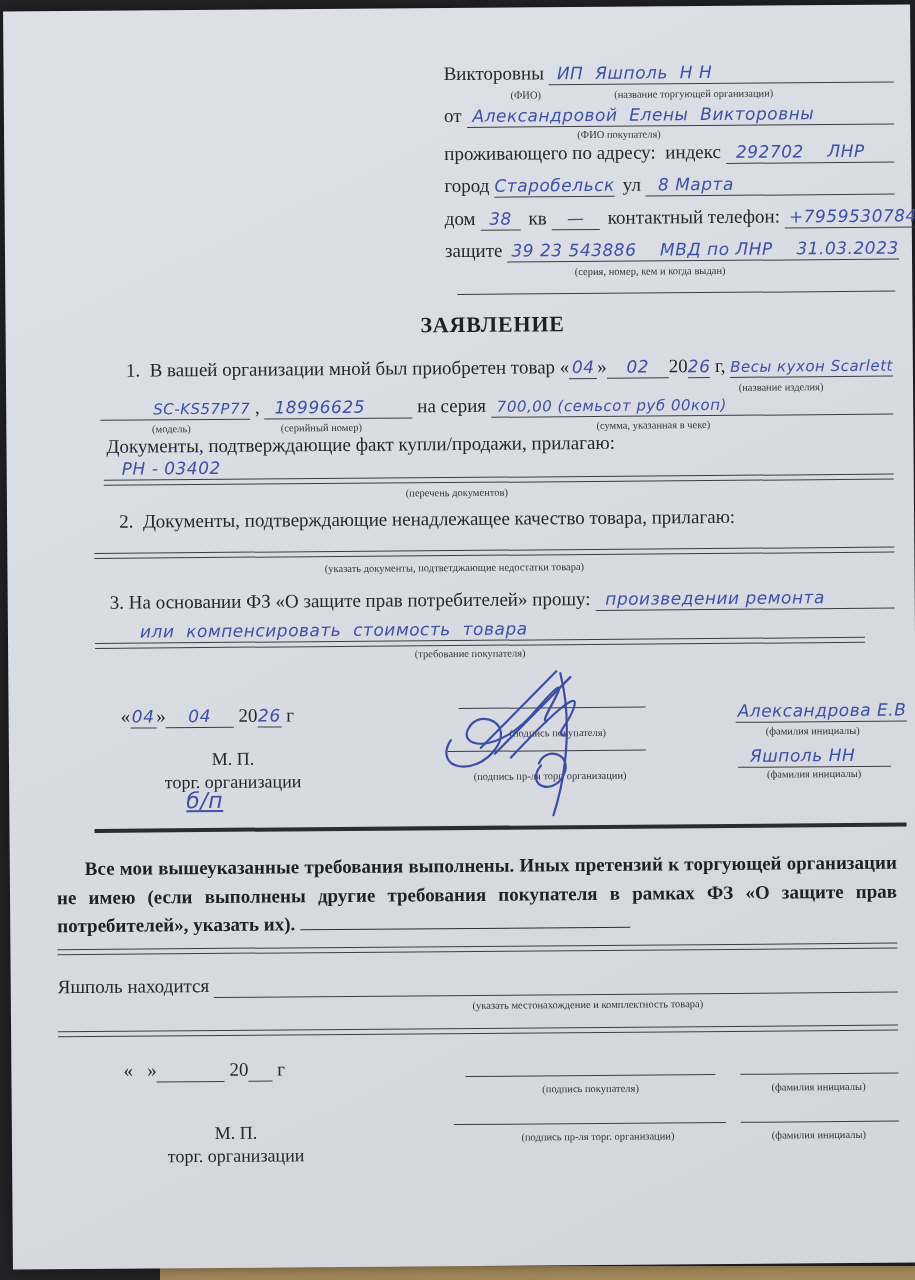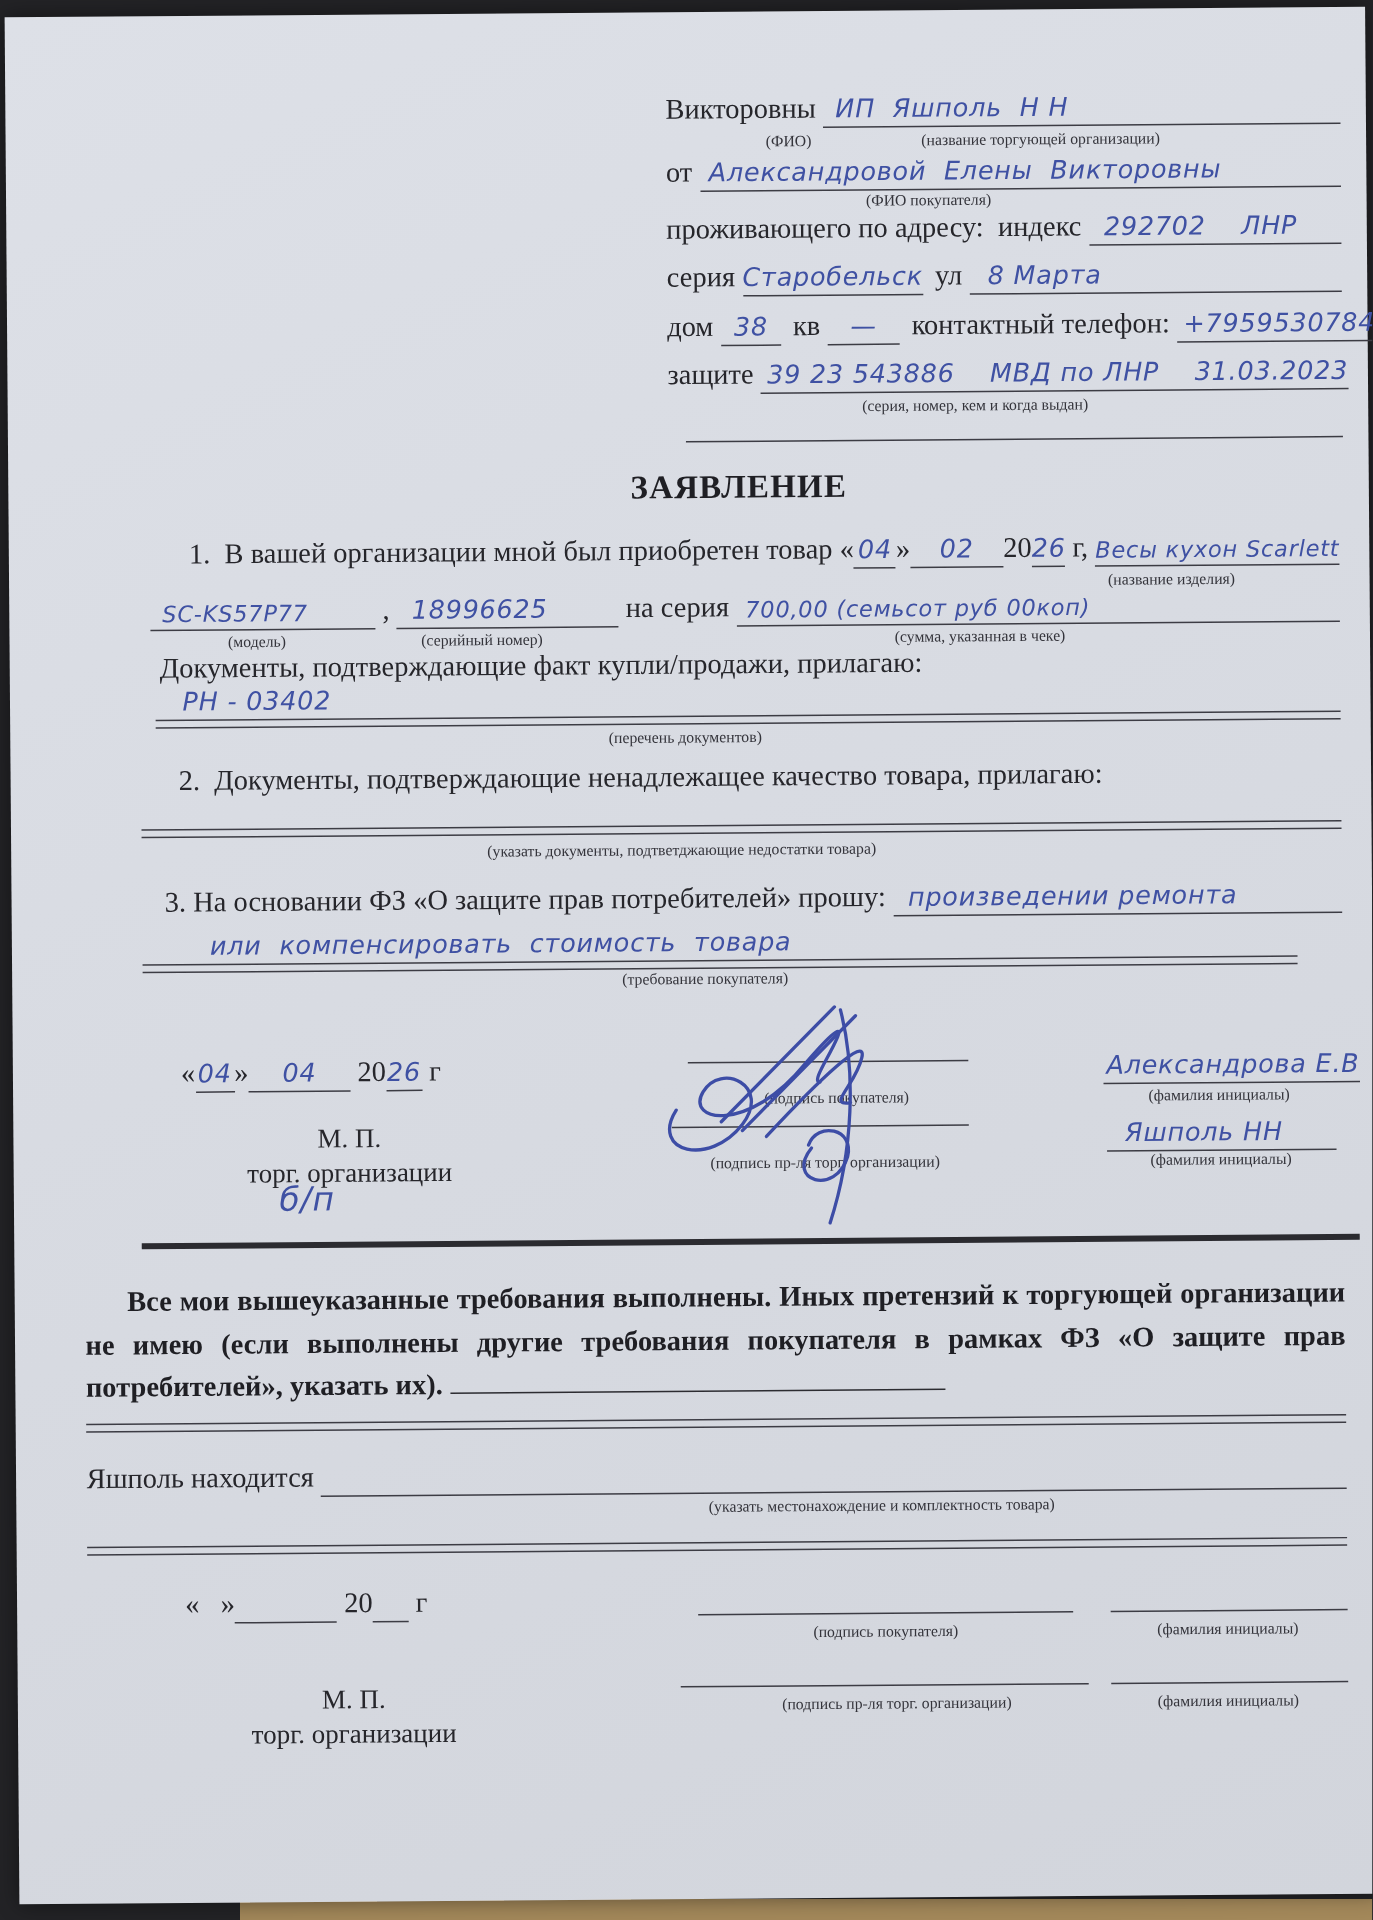--- a/index.html
+++ b/index.html
@@ -50,21 +50,21 @@
       <span class="fill hw" style="padding-left:6px;">Александровой  Елены  Викторовны</span>
     </div>
     <div class="cap" style="left:545px; top:122px; width:140px;">(ФИО покупателя)</div>
 
     <div class="row p" style="left:440px; top:132px; width:450px; height:26px;">
       <span class="lbl">проживающего по адресу:  индекс</span>
       <span class="fill hw" style="padding-left:10px;">292702    ЛНР</span>
     </div>
 
     <div class="row p" style="left:440px; top:164px; width:450px; height:26px;">
-      <span class="lbl">серия</span>
+      <span class="lbl">город</span>
       <span class="ul hw" style="min-width:118px;">Старобельск</span>
       <span class="lbl" style="padding-left:8px;">ул</span>
       <span class="fill hw" style="padding-left:12px;">8 Марта</span>
     </div>
 
     <div class="row p" style="left:440px; top:197px; width:470px; height:26px;">
       <span class="lbl">дом</span>
       <span class="ul hw" style="min-width:40px;">38</span>
       <span class="lbl" style="padding-left:8px;">кв</span>
       <span class="ul hw" style="min-width:48px;">—</span>
@@ -88,21 +88,21 @@
       <span>»</span>
       <span class="ul hw" style="min-width:62px;">02</span>
       <span>20</span>
       <span class="ul hw" style="min-width:22px;">26</span>
       <span> г, </span>
       <span class="fill hw" style="font-size:15px;">Весы кухон Scarlett</span>
     </div>
     <div class="cap" style="left:665px; top:376px; width:220px;">(название изделия)</div>
 
     <div class="row p" style="left:94px; top:384px; width:793px; height:26px;">
-      <span class="ul hw" style="min-width:150px; text-align:left; padding-left:8px; font-size:15px;">SC-KS57P77</span>
+      <span class="ul hw" style="min-width:150px; text-align:right; padding-left:8px; font-size:15px;">SC-KS57P77</span>
       <span> , </span>
       <span class="ul hw" style="min-width:148px; text-align:left; padding-left:10px;">18996625</span>
       <span> на серия </span>
       <span class="fill hw" style="font-size:15px; padding-left:6px;">700,00 (семьсот руб 00коп)</span>
     </div>
     <div class="cap" style="left:100px; top:413px; width:130px;">(модель)</div>
     <div class="cap" style="left:245px; top:413px; width:140px;">(серийный номер)</div>
     <div class="cap" style="left:567px; top:413px; width:160px;">(сумма, указанная в чеке)</div>
 
     <div class="row p" style="left:100px; top:424px; width:780px; height:24px;">
@@ -145,21 +145,21 @@
 
     <div class="row p" style="left:727px; top:691px; width:160px; height:26px;">
       <span class="fill hw" style="padding-left:2px;">Александрова Е.В</span>
     </div>
     <div class="cap" style="left:704px; top:720px; width:200px;">(фамилия инициалы)</div>
 
     <div class="mp" style="left:144px; top:738px; width:160px;">
       <div>М.  П.</div>
       <div>торг. организации</div>
     </div>
-    <div class="hw" style="position:absolute; left:177px; top:778px; font-size:22px;">б/п</div>
+    <div class="hw" style="position:absolute; left:177px; top:778px; font-size:22px;text-decoration:underline;">б/п</div>
 
     <div class="sline" style="left:439px; top:743px; width:198px;"></div>
     <div class="cap" style="left:441px; top:763px; width:200px;">(подпись пр-ля торг. организации)</div>
 
     <div class="row p" style="left:729px; top:736px; width:153px; height:26px;">
       <span class="fill hw" style="padding-left:12px;">Яшполь НН</span>
     </div>
     <div class="cap" style="left:705px; top:763px; width:200px;">(фамилия инициалы)</div>
 
     <svg class="sig-svg" style="left:420px; top:640px;" width="300" height="180" viewBox="0 0 300 180">

